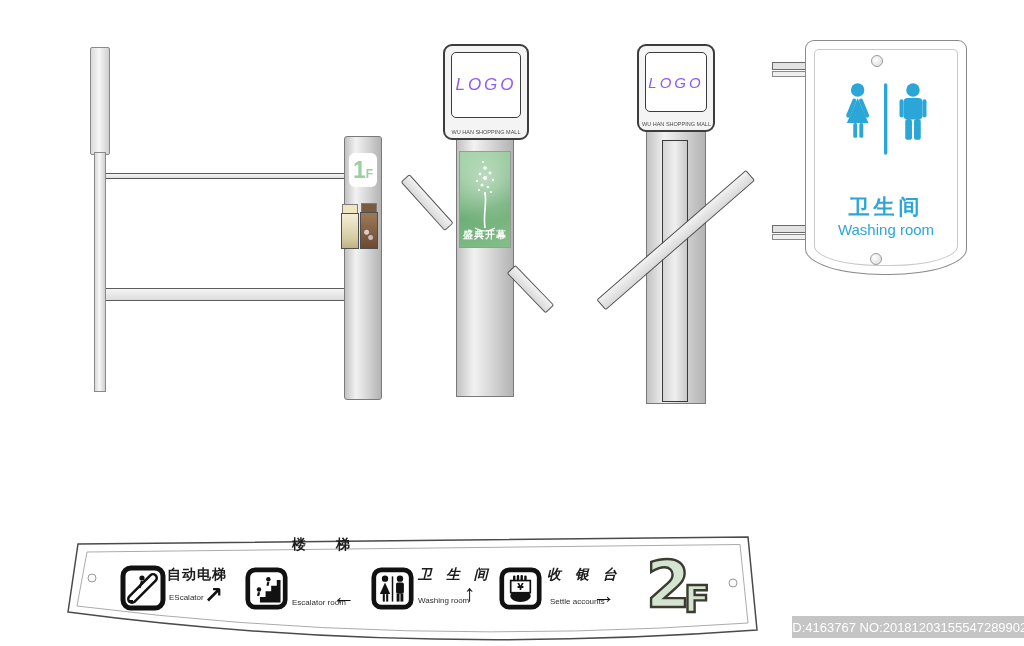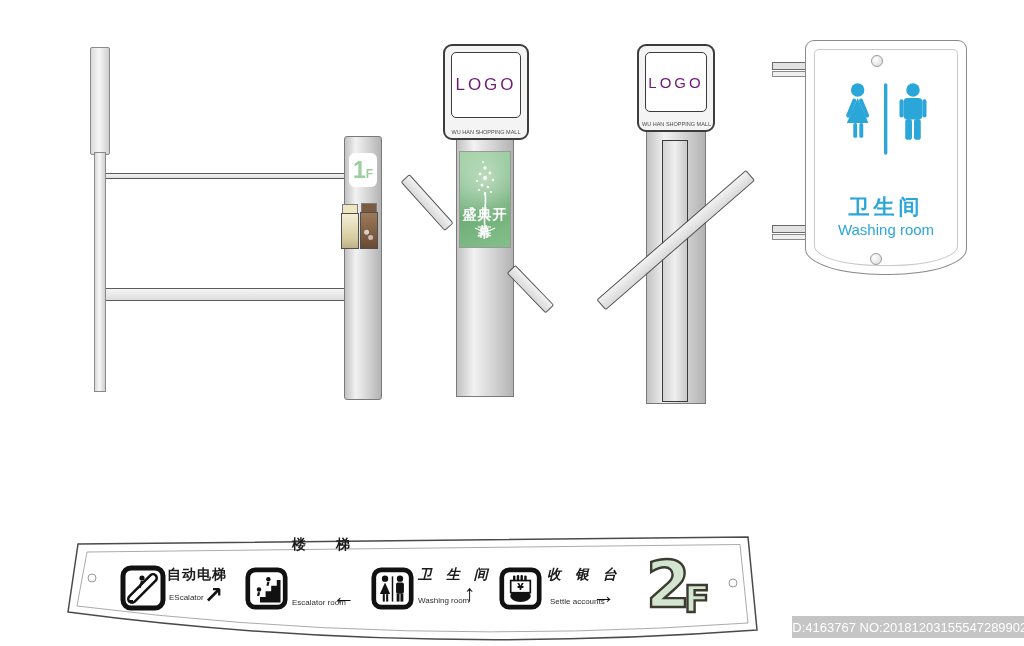--- a/index.html
+++ b/index.html
@@ -8,28 +8,28 @@
   .abs{position:absolute;}
   
   .metal-v{background:linear-gradient(90deg,#c2c2c2,#f2f2f2 30%,#d6d6d6 62%,#b3b3b3);border:1.2px solid #7a7a7a;}
   .metal-lite{background:linear-gradient(90deg,#d9d9d9,#f7f7f7 45%,#cfcfcf);border:1px solid #8a8a8a;}
   .rail{background:linear-gradient(#f4f4f4,#ddd);border:1px solid #5c5c5c;}
   .arm{background:linear-gradient(#f2f2f2,#d9d9d9);border:1.2px solid #555;border-radius:2px;transform-origin:left center;}
   
   .logo-outer{background:#f4f4f4;border:2px solid #3c3c3c;border-radius:9px;}
   .logo-inner{position:absolute;background:#fff;border:1.6px solid #3c3c3c;border-radius:5px;
               display:flex;align-items:center;justify-content:center;}
-  .logo-text{font-size:17px;letter-spacing:3px;color:#701a75;}
+  .logo-text{font-size:17px;letter-spacing:3px;color:#8b5cf6;font-style:italic;}
   .logo-sub{position:absolute;left:0;right:0;bottom:3px;text-align:center;font-size:6px;color:#4a4a4a;
             transform:scaleX(.92);white-space:nowrap;}
   
   .poster-green{background:radial-gradient(circle at 50% 28%,rgba(255,255,255,.45),rgba(255,255,255,0) 62%),
                linear-gradient(160deg,#9ccf9f,#6fae77 60%,#85bf8a);border:1px solid #9a9a9a;}
   .poster-caption{position:absolute;left:0;right:0;bottom:5px;text-align:center;color:#fff;
-                  font-size:14px;font-weight:bold;letter-spacing:1px;}
+                  font-size:10px;font-weight:bold;letter-spacing:1px;}
   
   .badge-1f{background:#fff;border-radius:6px;display:flex;align-items:center;justify-content:center;
             color:#9ccf9f;font-weight:bold;}
   
   .wr-panel{background:#fff;border:1.3px solid #8a8a8a;
             border-radius:9px 9px 78px 78px / 9px 9px 26px 26px;}
   .wr-inner{position:absolute;inset:8px;border:1px solid #c9c9c9;
             border-radius:5px 5px 66px 66px / 5px 5px 20px 20px;}
   .screw{position:absolute;width:10px;height:10px;border-radius:50%;
          background:radial-gradient(circle at 35% 35%,#fff,#d8d8d8);border:1px solid #9a9a9a;}

